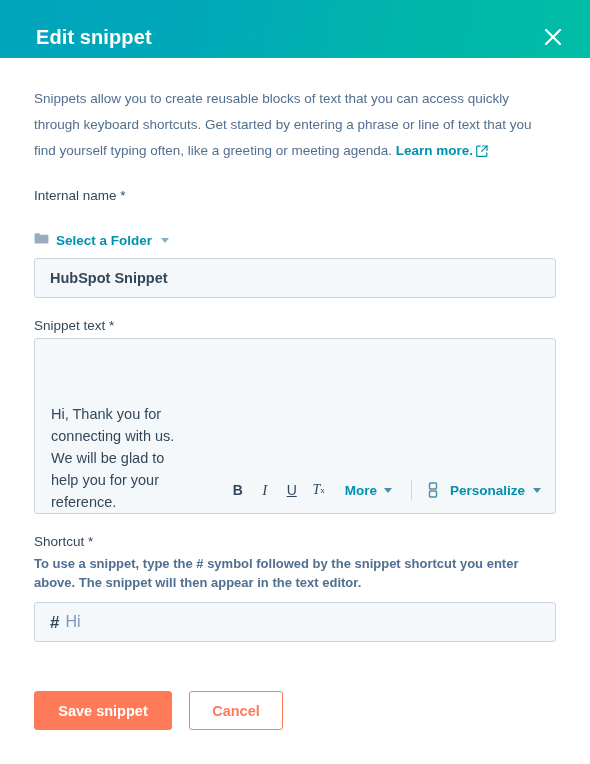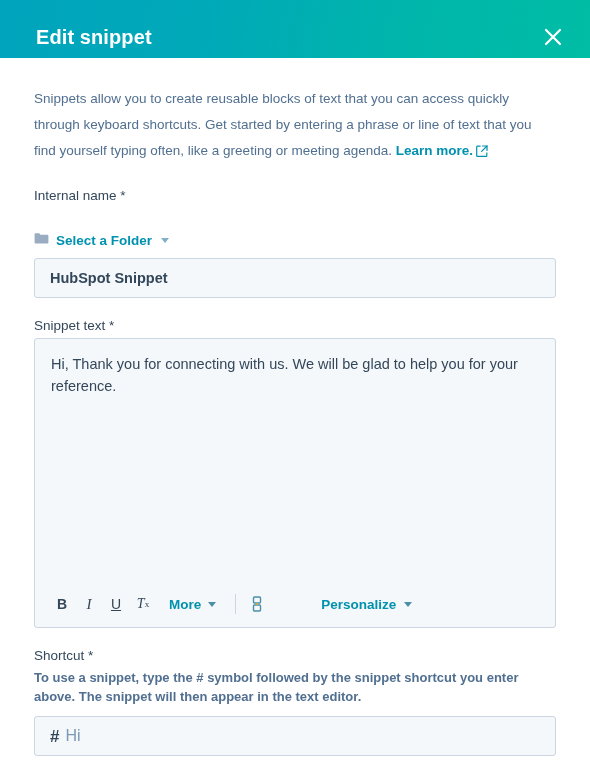--- a/index.html
+++ b/index.html
@@ -115,27 +115,28 @@
     font-size: 14.5px;
     color: #33475b;
     outline: none;
     display: block;
     font-weight: bold;
   }
 
   
   .editor {
     width: 522px;
-    height: 290px;
+    height: 176px;
     background: #f5f8fa;
     border: 1px solid #cbd6e2;
     border-radius: 3px;
     position: relative;
     display: flex;
-    flex-direction: column;
+    flex-direction: row;
+    align-items: flex-end;
   }
   .editor-content {
     flex: 1;
     padding: 14px 16px 0 16px;
     font-size: 14.5px;
     line-height: 22px;
     color: #33475b;
     overflow: hidden;
   }
   .editor-toolbar {
@@ -192,21 +193,20 @@
   }
   .tb-personalize {
     display: flex;
     align-items: center;
     gap: 6px;
     color: #0091ae;
     font-size: 13.5px;
     font-weight: bold;
     font-family: "Liberation Sans", sans-serif;
     cursor: pointer;
-    margin-left: 47px;
   }
 
   
   .help-text {
     font-size: 13px;
     line-height: 19px;
     color: #516f90;
     font-weight: bold;
     margin: 2px 0 10px 0;
     max-width: 524px;

